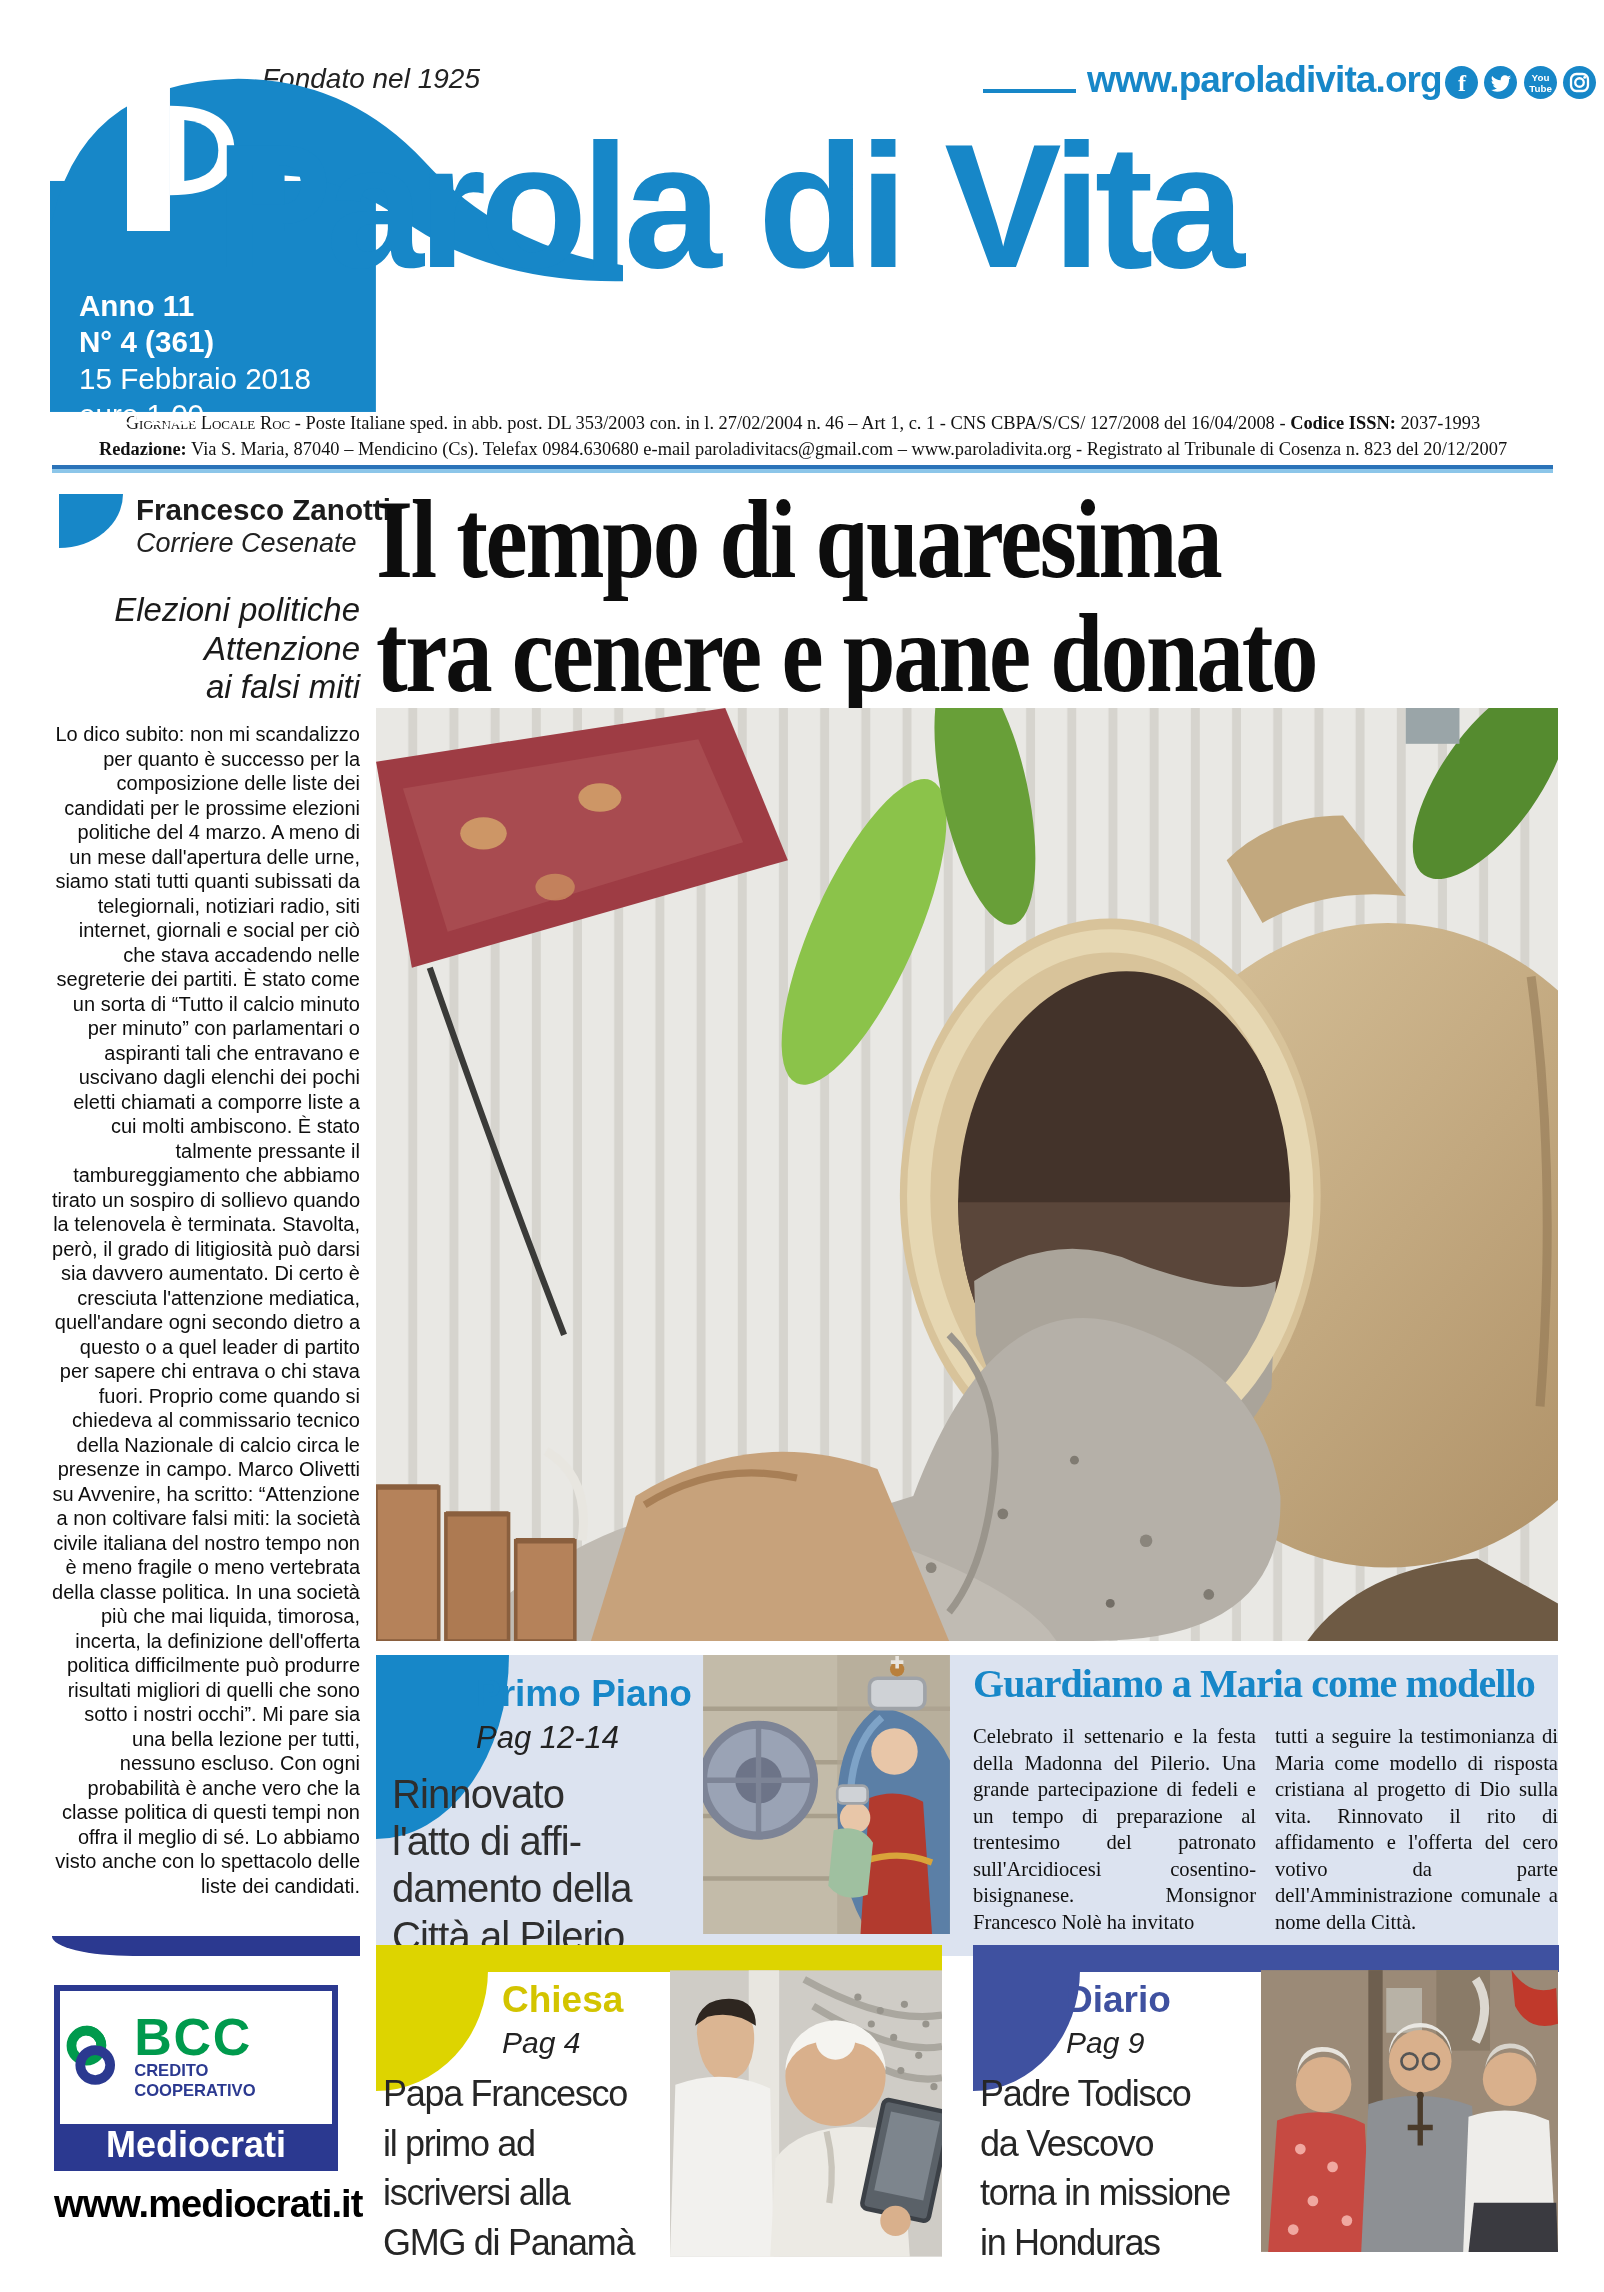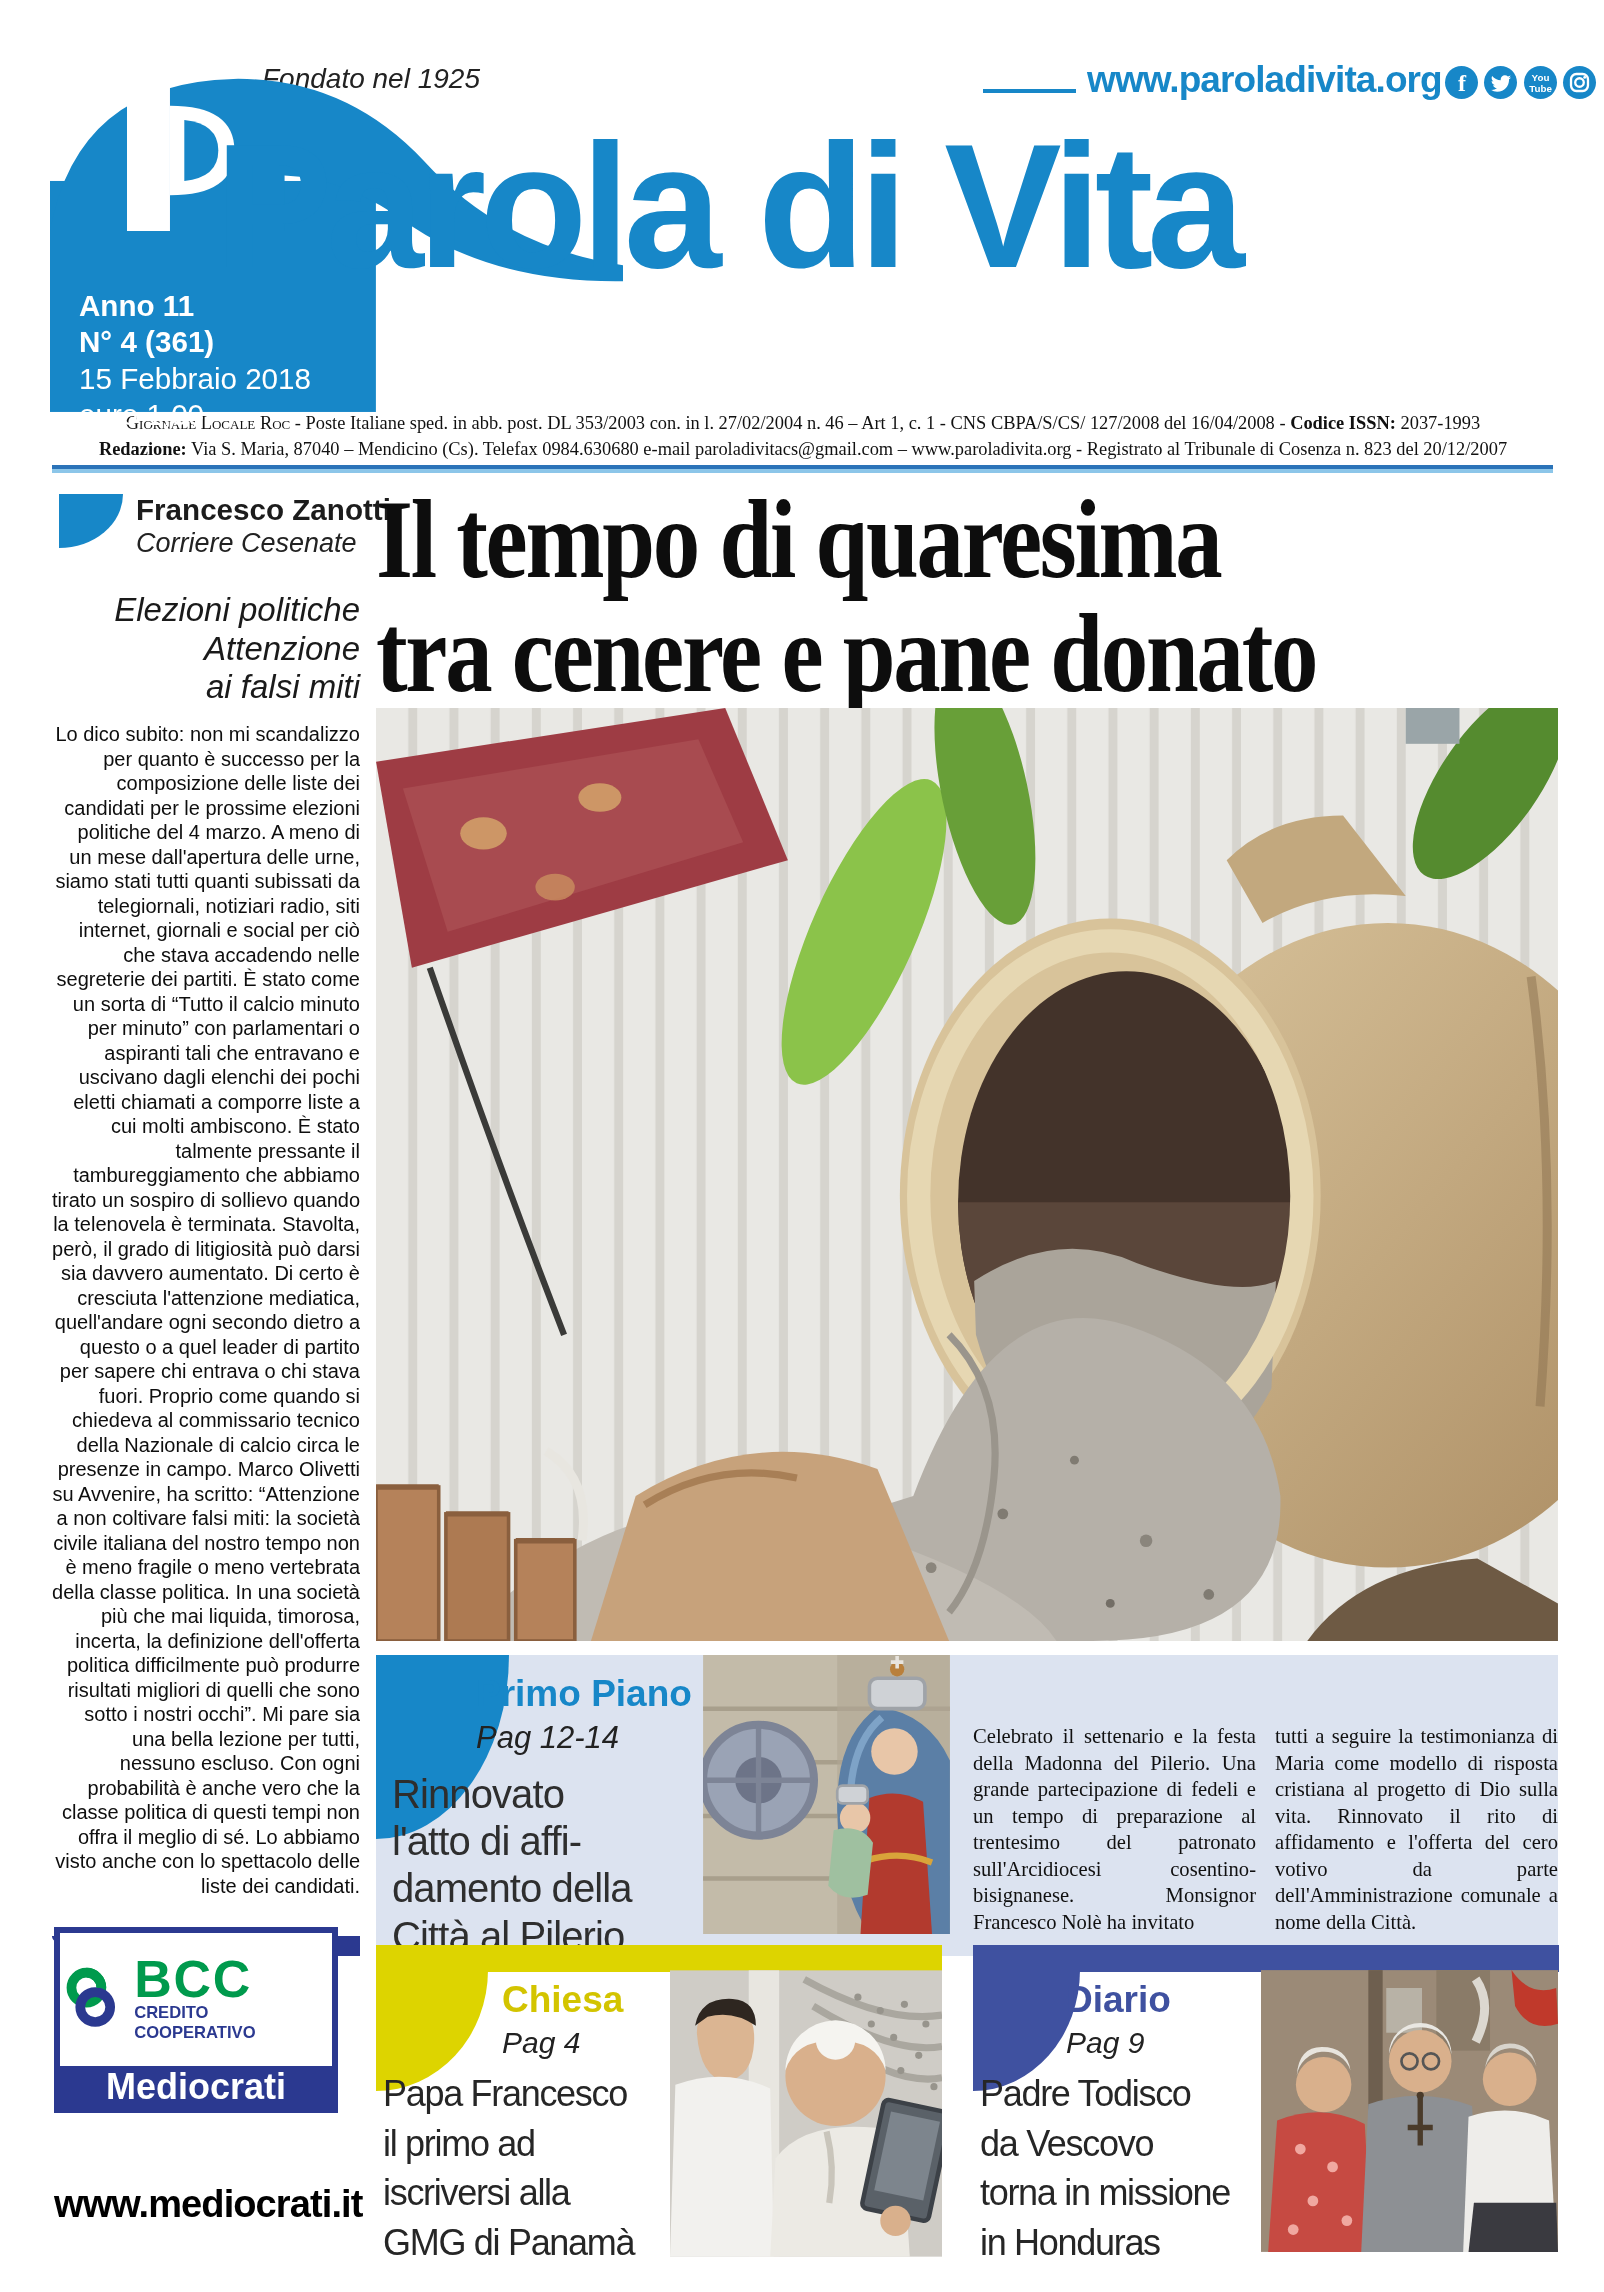--- a/index.html
+++ b/index.html
@@ -28,21 +28,21 @@
   
   #op-swoosh{left:59px;top:494px;width:64px;height:54px;background:#1787c8;border-bottom-right-radius:64px 54px;}
   #op-author{left:136px;top:493px;font-size:29.6px;font-weight:bold;}
   #op-source{left:136px;top:528px;font-size:27px;font-style:italic;color:#222;}
   #op-title{left:52px;top:591px;width:308px;text-align:right;font-size:33px;font-style:italic;
             line-height:1.17;color:#1a1a1a;}
   #op-body{left:52px;top:722px;width:308px;height:1205px;overflow:hidden;text-align:right;
            font-family:Liberation Sans, sans-serif;font-size:20px;line-height:1.225;color:#0e0e0e;}
   #navybar{left:52px;top:1936px;width:308px;height:19.7px;background:#2b3990;border-bottom-left-radius:81px 19.7px;}
   
-  #bcc-box{left:54px;top:1927px;width:284px;height:186px;background:#fff;border:6.3px solid #2b3990;box-sizing:border-box;}
+  #bcc-box{left:54px;top:1985px;width:284px;height:186px;background:#fff;border:6.3px solid #2b3990;box-sizing:border-box;}
   #bcc-top{height:133px;display:flex;align-items:center;justify-content:center;gap:9px;}
   #bcc-text .brand{font-size:52px;font-weight:bold;color:#009a4d;letter-spacing:1.8px;line-height:0.9;}
   #bcc-text .tag{font-size:16.6px;font-weight:bold;color:#2b3990;letter-spacing:0px;}
   #bcc-band{height:41px;background:#2b3990;color:#fff;display:flex;align-items:center;justify-content:center;
             font-size:36px;font-weight:bold;}
   #bcc-url{left:54px;top:2183px;width:304px;text-align:center;font-size:38px;font-weight:bold;color:#000;letter-spacing:-0.9px;}
   
   #headline{left:376px;top:482px;transform:scaleX(0.84);transform-origin:left top;
             font-family:"Liberation Serif",serif;font-weight:bold;font-size:113px;line-height:1.01;
             letter-spacing:-2.7px;color:#0d0d0d;white-space:nowrap;}
@@ -260,20 +260,21 @@
 
     <rect x="186" y="26" width="62" height="34" rx="9" fill="#cfd2d6" stroke="#9fa3a8" stroke-width="4"></rect>
     <circle cx="217" cy="16" r="8" fill="#b9803c"></circle>
     <path d="M210,8 h14 M217,1 v14" stroke="#e8e4dd" stroke-width="4"></path>
 
     <circle cx="170" cy="182" r="17" fill="#e8c6a8"></circle>
     <path d="M146,196 Q176,188 190,210 L184,268 Q156,278 140,258 Z" fill="#9fc0a0"></path>
     <rect x="150" y="146" width="34" height="20" rx="6" fill="#cfd2d6" stroke="#9fa3a8" stroke-width="3"></rect>
   </svg>
 
+  <div id="maria-title" class="abs">Guardiamo a Maria come modello</div>
   <div id="maria-c1" class="abs maria-col">Celebrato il settenario e la festa della Madonna del Pilerio. Una grande partecipazione di fedeli e un tempo di preparazione al trentesimo del patronato sull'Arcidiocesi cosentino-bisignanese. Monsignor Francesco Nolè ha invitato</div>
   <div id="maria-c2" class="abs maria-col">tutti a seguire la testimonianza di Maria come modello di risposta cristiana al progetto di Dio sulla vita. Rinnovato il rito di affidamento e l'offerta del cero votivo da parte dell'Amministrazione comunale a nome della Città.</div>
 
   <div id="chiesa-bar" class="abs secbar"></div>
   <div id="chiesa-swoosh" class="abs"></div>
   <div id="chiesa-label" class="abs seclabel">Chiesa</div>
   <div id="chiesa-page" class="abs secpage">Pag 4</div>
   <div id="chiesa-head" class="abs sechead">
     <div>Papa Francesco</div>
     <div>il primo ad</div>

